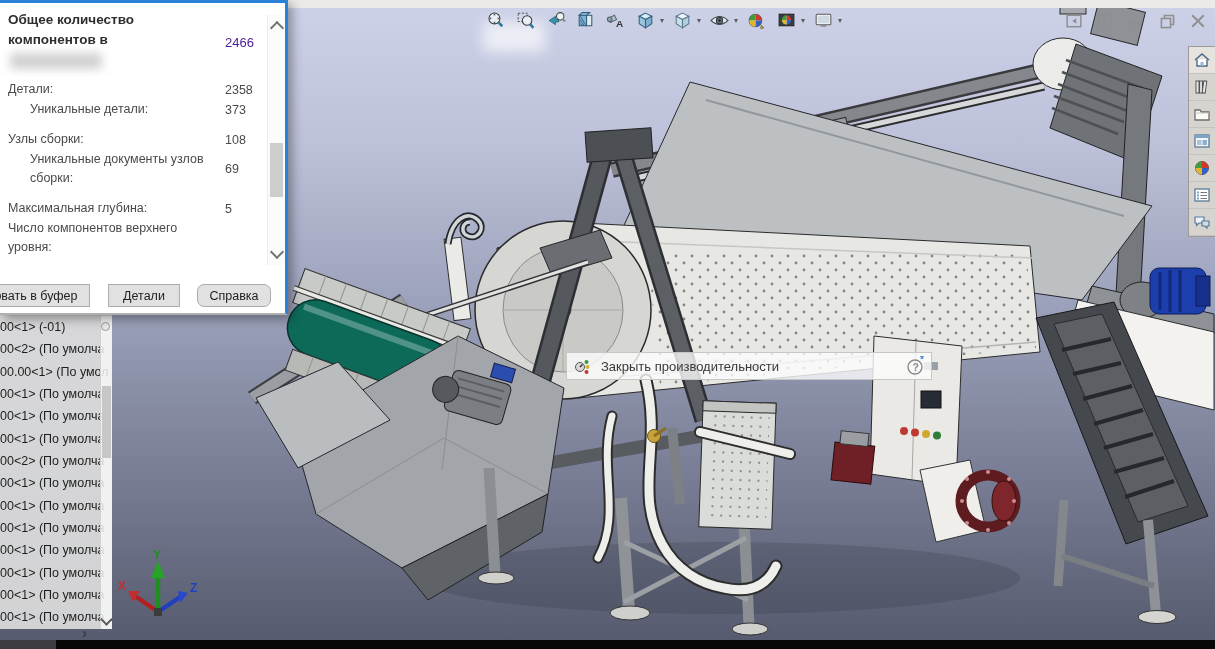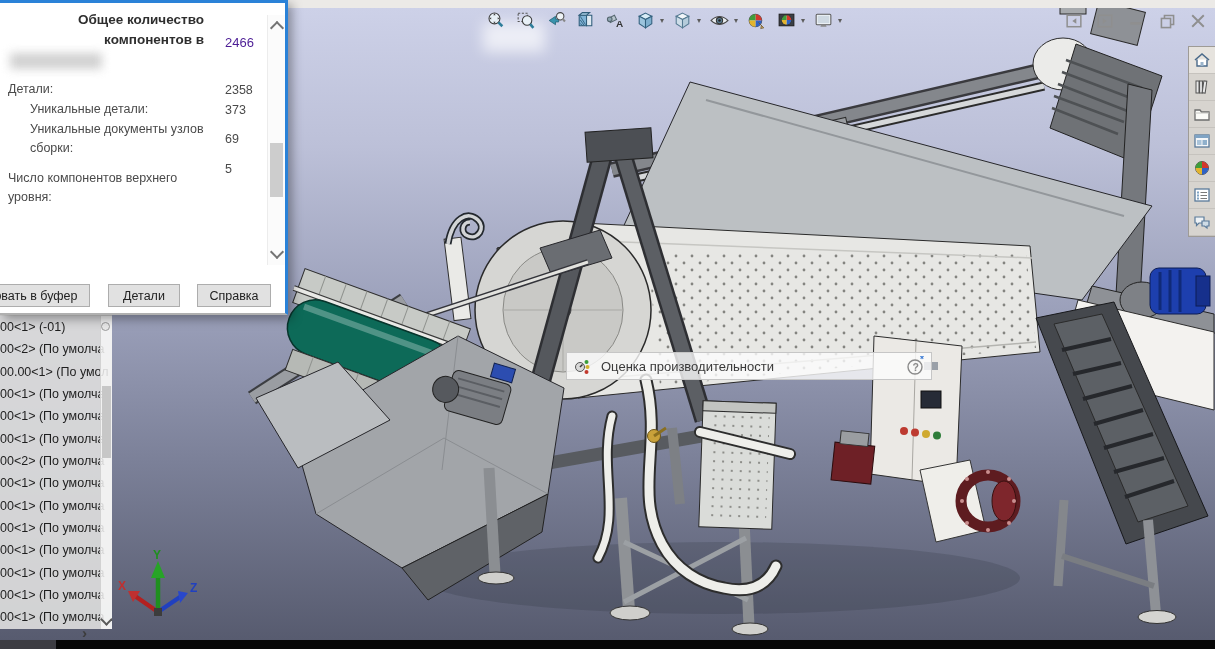--- a/index.html
+++ b/index.html
@@ -30,39 +30,39 @@
   .tree-dot{position:absolute;right:2px;top:6px;width:7px;height:7px;border-radius:50%;border:1px solid #9a9a9a;background:#e8e8e8;}
   .tree-thumb{position:absolute;right:1px;top:70px;width:9px;height:72px;background:#c7c7c7;}
   .tree-chev{position:absolute;right:1px;bottom:5px;width:7px;height:7px;border-right:2px solid #5a5a5a;border-bottom:2px solid #5a5a5a;transform:rotate(45deg);}
   .crumb{position:absolute;left:82px;top:626px;font-size:15px;font-weight:bold;color:#3c3c3c;line-height:14px;}
   
   .dialog{position:absolute;left:0;top:0;width:288px;height:315px;background:#fff;
     border-top:3px solid #2a82d8;border-right:3px solid #2a82d8;border-bottom:2px solid #b0b0b0;
     box-shadow:4px 4px 10px rgba(0,0,0,.35);box-sizing:border-box;color:#4a4a4a;}
   .dlg-body{position:absolute;left:0;top:0;right:17px;bottom:34px;padding:7px 0 0 8px;overflow:hidden;}
   .dlg-header{display:flex;padding-right:18px;}
-  .dlg-title{width:196px;font-size:13.5px;font-weight:bold;color:#2e2e2e;line-height:1.45;text-align:right;}
+  .dlg-title{width:196px;font-size:13.5px;font-weight:bold;color:#2e2e2e;line-height:1.45;}
   .dlg-title-val{position:absolute;left:225px;top:32px;font-size:13px;color:#4c1d95;}
   .name-blur{width:92px;height:16px;margin:4px 0 2px 2px;background:#c9c9c9;filter:blur(5px);opacity:.85;}
   .dlg-row{position:relative;display:block;font-size:12.5px;line-height:1.52;margin-top:1px;}
   .dlg-row .lbl{display:block;max-width:200px;}
   .dlg-row .val{position:absolute;left:217px;top:50%;transform:translateY(-50%);}
   .dlg-row.sub .lbl{padding-left:22px;}
   .dlg-row.gap{margin-top:11px;}
   .dlg-scroll{position:absolute;right:0;top:12px;width:17px;height:250px;background:#fbfbfb;border-left:1px solid #ececec;}
   .chev-u,.chev-d{position:absolute;left:4px;width:8px;height:8px;border-left:2px solid #747474;border-top:2px solid #747474;}
   .chev-u{top:8px;transform:rotate(45deg);}
   .chev-d{bottom:8px;transform:rotate(225deg);}
   .dlg-thumb{position:absolute;left:2px;top:128px;width:13px;height:54px;background:#cdcdcd;}
   .dlg-btns{position:absolute;left:0;right:0;bottom:5px;height:24px;}
   .btn{position:absolute;height:23px;background:#e1e1e1;border:1px solid #adadad;font-size:12.5px;color:#222;
     font-family:"Liberation Sans",sans-serif;padding:0;}
   .btn.copy{left:-32px;width:122px;}
   .btn.close{left:108px;width:72px;}
-  .btn.help{left:197px;width:74px;}
+  .btn.help{left:197px;width:74px;border-radius:7px;}
   
   .ovbar{position:absolute;left:566px;top:344px;width:366px;height:28px;background:rgba(252,252,252,.8);
     border:1px solid #c6c6c6;box-sizing:border-box;display:flex;align-items:center;}
   .ovbar .ov-title{font-size:13px;color:#3a3a3a;margin-left:10px;}
   .ov-icon{margin-left:6px;display:flex;}
   .ov-help{margin-left:auto;margin-right:5px;display:flex;}
   
   .triad{position:absolute;left:118px;top:542px;}
   
   .bottombar{position:absolute;left:0;bottom:0;width:100%;height:9px;background:#070707;}
@@ -396,21 +396,21 @@
     <div class="ovbar">
       <span class="ov-icon">
         <svg width="18" height="18" viewBox="0 0 18 18">
           <circle cx="7" cy="10" r="4.5" fill="#d8d8d8" stroke="#555"></circle>
           <path d="M7 10L9.5 7.5" stroke="#333" stroke-width="1.5"></path>
           <circle cx="13.5" cy="5" r="2" fill="#3a9d3a"></circle>
           <circle cx="14.5" cy="10" r="2" fill="#d2b22e"></circle>
           <circle cx="13.5" cy="15" r="2" fill="#c23a2e"></circle>
         </svg>
       </span>
-      <span class="ov-title">Оценка производительности</span>
+      <span class="ov-title">Закрыть производительности</span>
       <span class="ov-help">
         <svg width="20" height="20" viewBox="0 0 20 20">
           <circle cx="9" cy="11" r="7" fill="none" stroke="#8a8a8a" stroke-width="1.4"></circle>
           <text x="6.4" y="15" font-size="10.5" fill="#8a8a8a" font-weight="bold" font-family="Liberation Sans, sans-serif">?</text>
           <text x="14" y="7" font-size="10" fill="#3a7ad4" font-weight="bold" font-family="Liberation Sans, sans-serif">*</text>
         </svg>
       </span>
     </div>
 
     <svg class="triad" width="84" height="78" viewBox="0 0 84 78">
@@ -516,25 +516,30 @@
       <div class="name-blur"></div>
 
       <div class="dlg-row gap">
         <span class="lbl">Детали:</span>
         <span class="val">2358</span>
       </div>
       <div class="dlg-row sub">
         <span class="lbl">Уникальные детали:</span>
         <span class="val">373</span>
       </div>
+      <div class="dlg-row gap">
+        <span class="lbl">Узлы сборки:</span>
+        <span class="val">108</span>
+      </div>
       <div class="dlg-row sub">
         <span class="lbl">Уникальные документы узлов сборки:</span>
         <span class="val">69</span>
       </div>
       <div class="dlg-row gap">
+        <span class="lbl">Максимальная глубина:</span>
         <span class="val">5</span>
       </div>
       <div class="dlg-row">
         <span class="lbl">Число компонентов верхнего уровня:</span>
 
       </div>
 
     </div>
 
     <div class="dlg-scroll">

